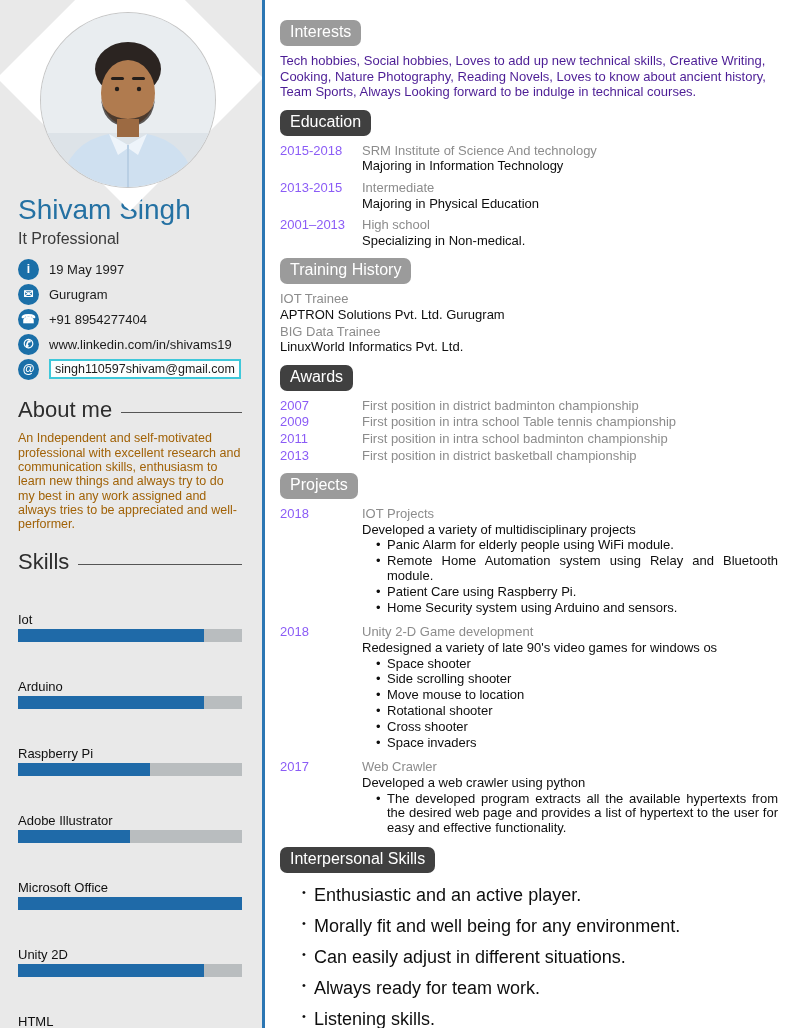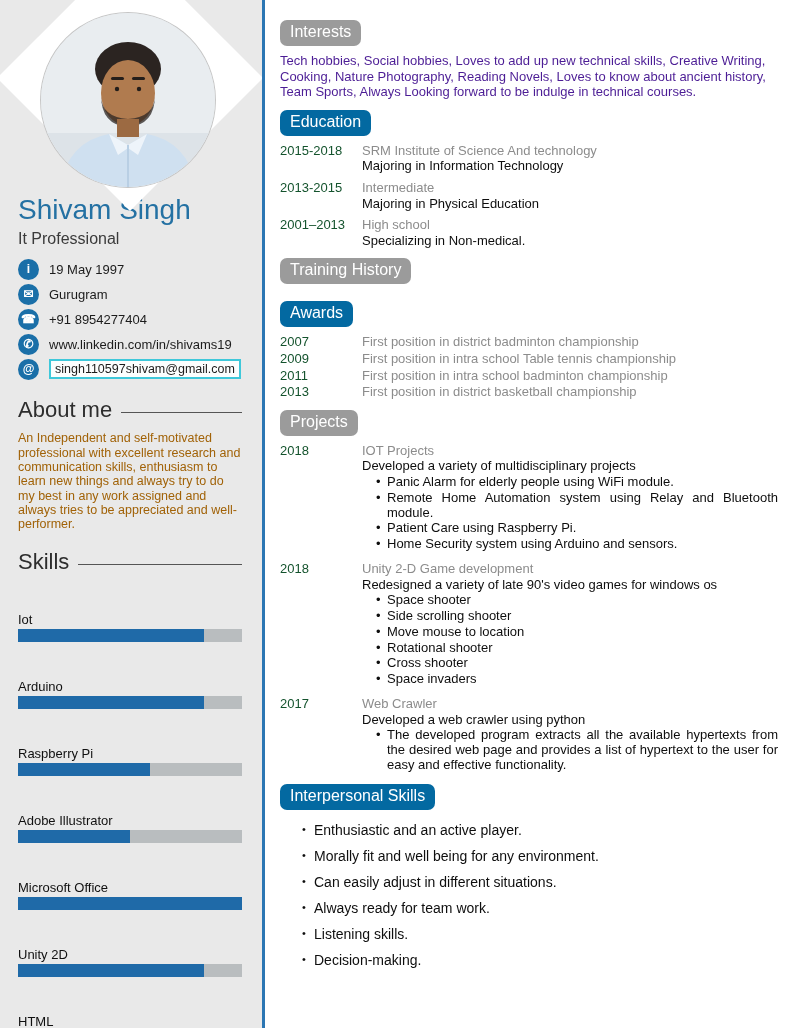--- a/index.html
+++ b/index.html
@@ -32,36 +32,36 @@
   .skill-label { font-size: 13px; color: #101010; margin-bottom: 2px; }
   .skill-bar { height: 13px; background: #b9bdbf; }
   .skill-fill { height: 100%; background: #1f6aa8; }
   
   .vline { position: absolute; left: 262px; top: 0; width: 3px; height: 100%; background: #2b76b3; }
   
   .content { position: absolute; left: 265px; top: 0; right: 0; bottom: 0; padding: 20px 16px 0 15px; overflow: hidden; }
   .sec { margin-bottom: 10px; }
   .badge { display: inline-block; color: #ffffff; font-size: 16px; padding: 3px 10px 5px; border-radius: 7px; margin-bottom: 7px; }
   .badge.gray { background: #9b9b9b; }
-  .badge.blue { background: #0369a1; }
+  .badge.blue { background: #404040; }
   .text { margin: 0; font-size: 13px; line-height: 1.2; color: #4c1d95; }
   .row { display: flex; }
-  .yr { flex: 0 0 82px; font-size: 13px; color: #14532d; }
+  .yr { flex: 0 0 82px; font-size: 13px; color: #8b5cf6; }
   .rbody { flex: 1; }
   .muted { font-size: 13px; color: #8c8c8c; line-height: 1.2; }
   .dark { font-size: 13px; color: #0e0e0e; line-height: 1.2; }
   .edu { margin-bottom: 6px; }
   .train { margin-bottom: 1px; }
   .aw { margin-bottom: 1px; }
   .proj { margin-bottom: 8px; }
   .plist { margin: 1px 0 0; padding: 0 0 0 14px; list-style: none; }
   .pb { position: relative; padding-left: 11px; font-size: 13px; color: #0e0e0e; line-height: 1.14; text-align: justify; margin-bottom: 1px; }
   .pb::before { content: "•"; position: absolute; left: 0; }
   .ilist { margin: 5px 0 0; padding: 0 0 0 22px; list-style: none; }
-  .ib { position: relative; padding-left: 12px; font-size: 14px; color: #0e0e0e; margin-bottom: 10px; }
+  .ib { position: relative; padding-left: 12px; font-size: 18px; color: #0e0e0e; margin-bottom: 10px; }
   .ib::before { content: "•"; position: absolute; left: 0; font-size: 11px; top: 1px; }
 </style>
 </head>
 <body>
 
 <div class="page">
 
   <aside class="sidebar">
     <div class="photo-area">
       <div class="diamond"></div>
@@ -232,20 +232,31 @@
           <div class="rbody">
             <div class="muted">High school</div>
             <div class="dark">Specializing in Non-medical.</div>
           </div>
         </div>
         </div>
     </section>
 
     <section class="sec">
       <div class="badge gray">Training History</div>
+      <div>
+
+      <div class="train">
+          <div class="muted">IOT Trainee</div>
+          <div class="dark">APTRON Solutions Pvt. Ltd. Gurugram</div>
+        </div>
+          <div class="train">
+          <div class="muted">BIG Data Trainee</div>
+          <div class="dark">LinuxWorld Informatics Pvt. Ltd.</div>
+        </div>
+        </div>
     </section>
 
     <section class="sec">
       <div class="badge blue">Awards</div>
       <div>
 
       <div class="row aw">
           <div class="yr">2007</div>
           <div class="muted">First position in district badminton championship</div>
         </div>

